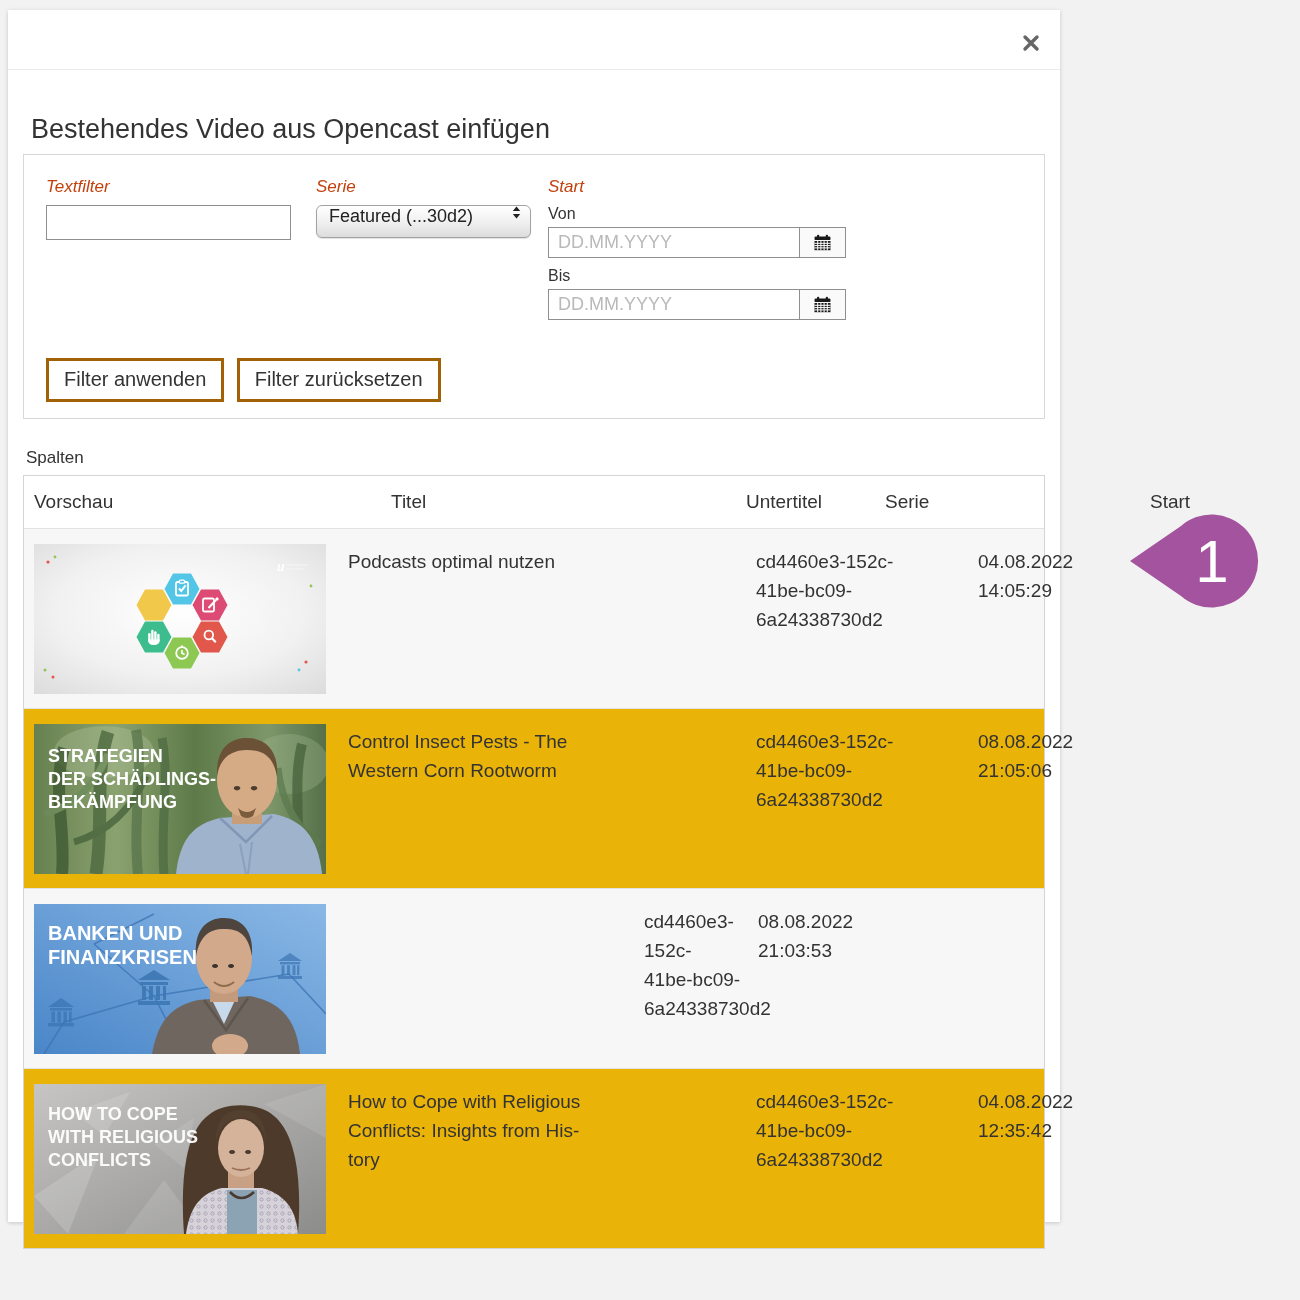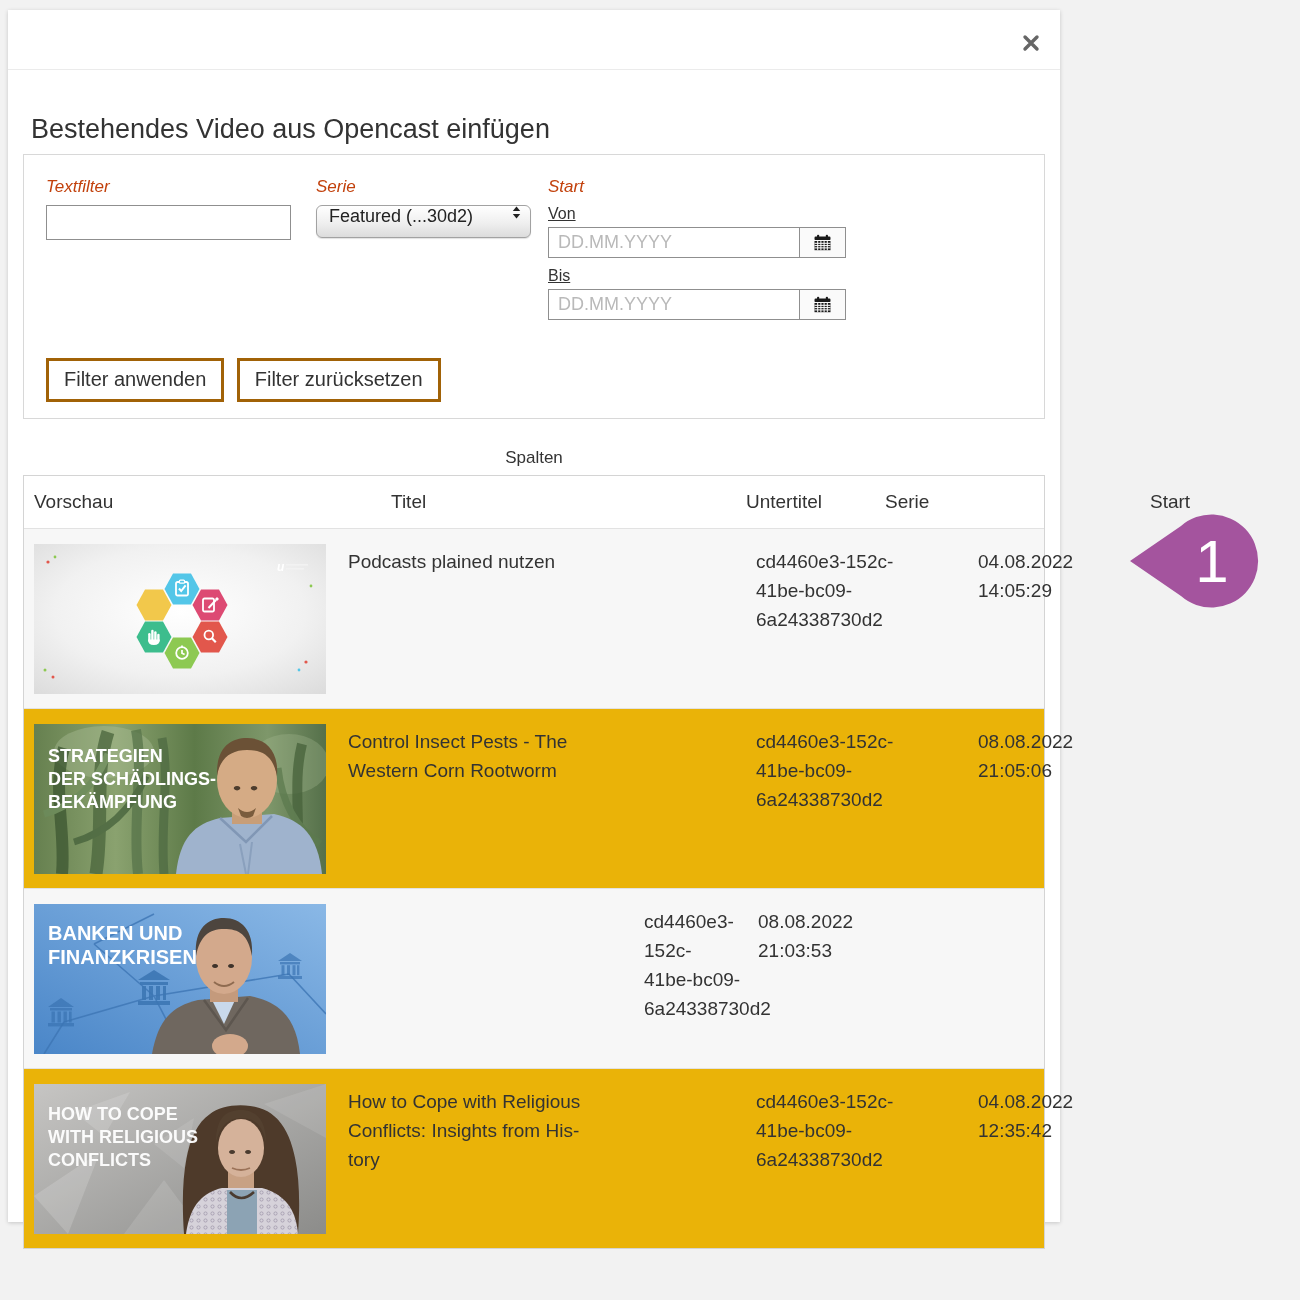--- a/index.html
+++ b/index.html
@@ -26,33 +26,33 @@
   .f-col3 { width:300px; }
   .flt-label { display:block; font-style:italic; font-size:17px; color:#c2410c; margin-bottom:8px; }
   .text-input { width:245px; height:35px; border:1px solid #8f8f8f; background:#fff; font-size:18px; padding:0 9px; font-family:inherit; }
   .select {
     width:215px; height:33px; border:1px solid #a2a2a2; border-radius:6px;
     background:linear-gradient(#ffffff, #efefef 55%, #dcdcdc);
     box-shadow:0 1px 1px rgba(0,0,0,.12);
     display:flex; justify-content:space-between;
     padding:0 9px 16px 12px; font-size:18px; color:#222; cursor:pointer;
   }
-  .sub-label { display:block; font-size:16px; color:#333; margin:0 0 4px;text-decoration:underline; }
+  .sub-label { display:block; font-size:16px; color:#333; margin:0 0 4px; }
   .dategroup { display:flex; width:298px; height:31px; border:1px solid #8f8f8f; background:#fff; margin-bottom:9px; }
   .dategroup input { flex:1; border:none; outline:none; font-size:18px; padding:0 9px; font-family:inherit; color:#4d7c0f; min-width:0; }
   .dategroup input::placeholder { color:#b9b9b9; }
   .cal-btn { width:46px; border-left:1px solid #8f8f8f; background:#fafafa; display:flex; align-items:center; justify-content:center; cursor:pointer; }
   .btn-row { margin-top:29px; }
   .btn {
     display:inline-block; background:#fff; border:3px solid #a16207; color:#333;
     font-size:20px; font-family:inherit; padding:7px 15px 8px; margin-right:8px; cursor:pointer;
   }
 
   
-  .spalten { text-align:center; font-size:17px; margin:29px 3px 7px; color:#333; }
+  .spalten { text-align:left; font-size:17px; margin:29px 3px 7px; color:#333; }
   .spalten span { cursor:pointer; }
   .vtable { border:1px solid #d4d4d4; }
   .tgrid { display:grid; grid-template-columns:324px 296px 112px 220px 128px 174px; }
   .thead { font-size:19px; padding:14px 0 15px; background:#fff;gap:43px; }
   .thead > div { padding-top:1px; }
   .trow { padding:15px 0 14px; border-top:1px solid #e2e2e2; background:#eab308; }
   .trow.odd { background:#f7f7f7; }
   .c-vorschau { padding-left:10px; }
   .c-untertitel { text-align:right; padding-right:20px; }
   .c-start { padding-left:2px; }
@@ -208,21 +208,21 @@
               <g transform="translate(120,93)" stroke="#fff" stroke-linecap="round">
                 <line x1="-4.6" y1="3.5" x2="-4.6" y2="-2.8" stroke-width="2.4"></line>
                 <line x1="-1.6" y1="3.5" x2="-1.6" y2="-6" stroke-width="2.4"></line>
                 <line x1="1.4" y1="3.5" x2="1.4" y2="-4.6" stroke-width="2.4"></line>
                 <line x1="4.4" y1="3.5" x2="4.4" y2="-2" stroke-width="2.4"></line>
                 <path d="M-6 2.5 Q-6 8 -0.2 8 Q5.8 8 5.8 2.5 Z" fill="#fff" stroke="none"></path>
               </g>
             </g>
           </svg>
         </div>
-        <div class="cell-text">Podcasts plained nutzen</div>
+        <div class="cell-text">Podcasts optimal nutzen</div>
         <div class="cell-text c-untertitel"></div>
         <div class="cell-text">cd4460e3-152c-
 41be-bc09-
 6a24338730d2</div>
         <div class="cell-text c-start">04.08.2022
 14:05:29</div>
         <div class="cell-text"></div>
       </div>
 
       <div class="tgrid trow">

